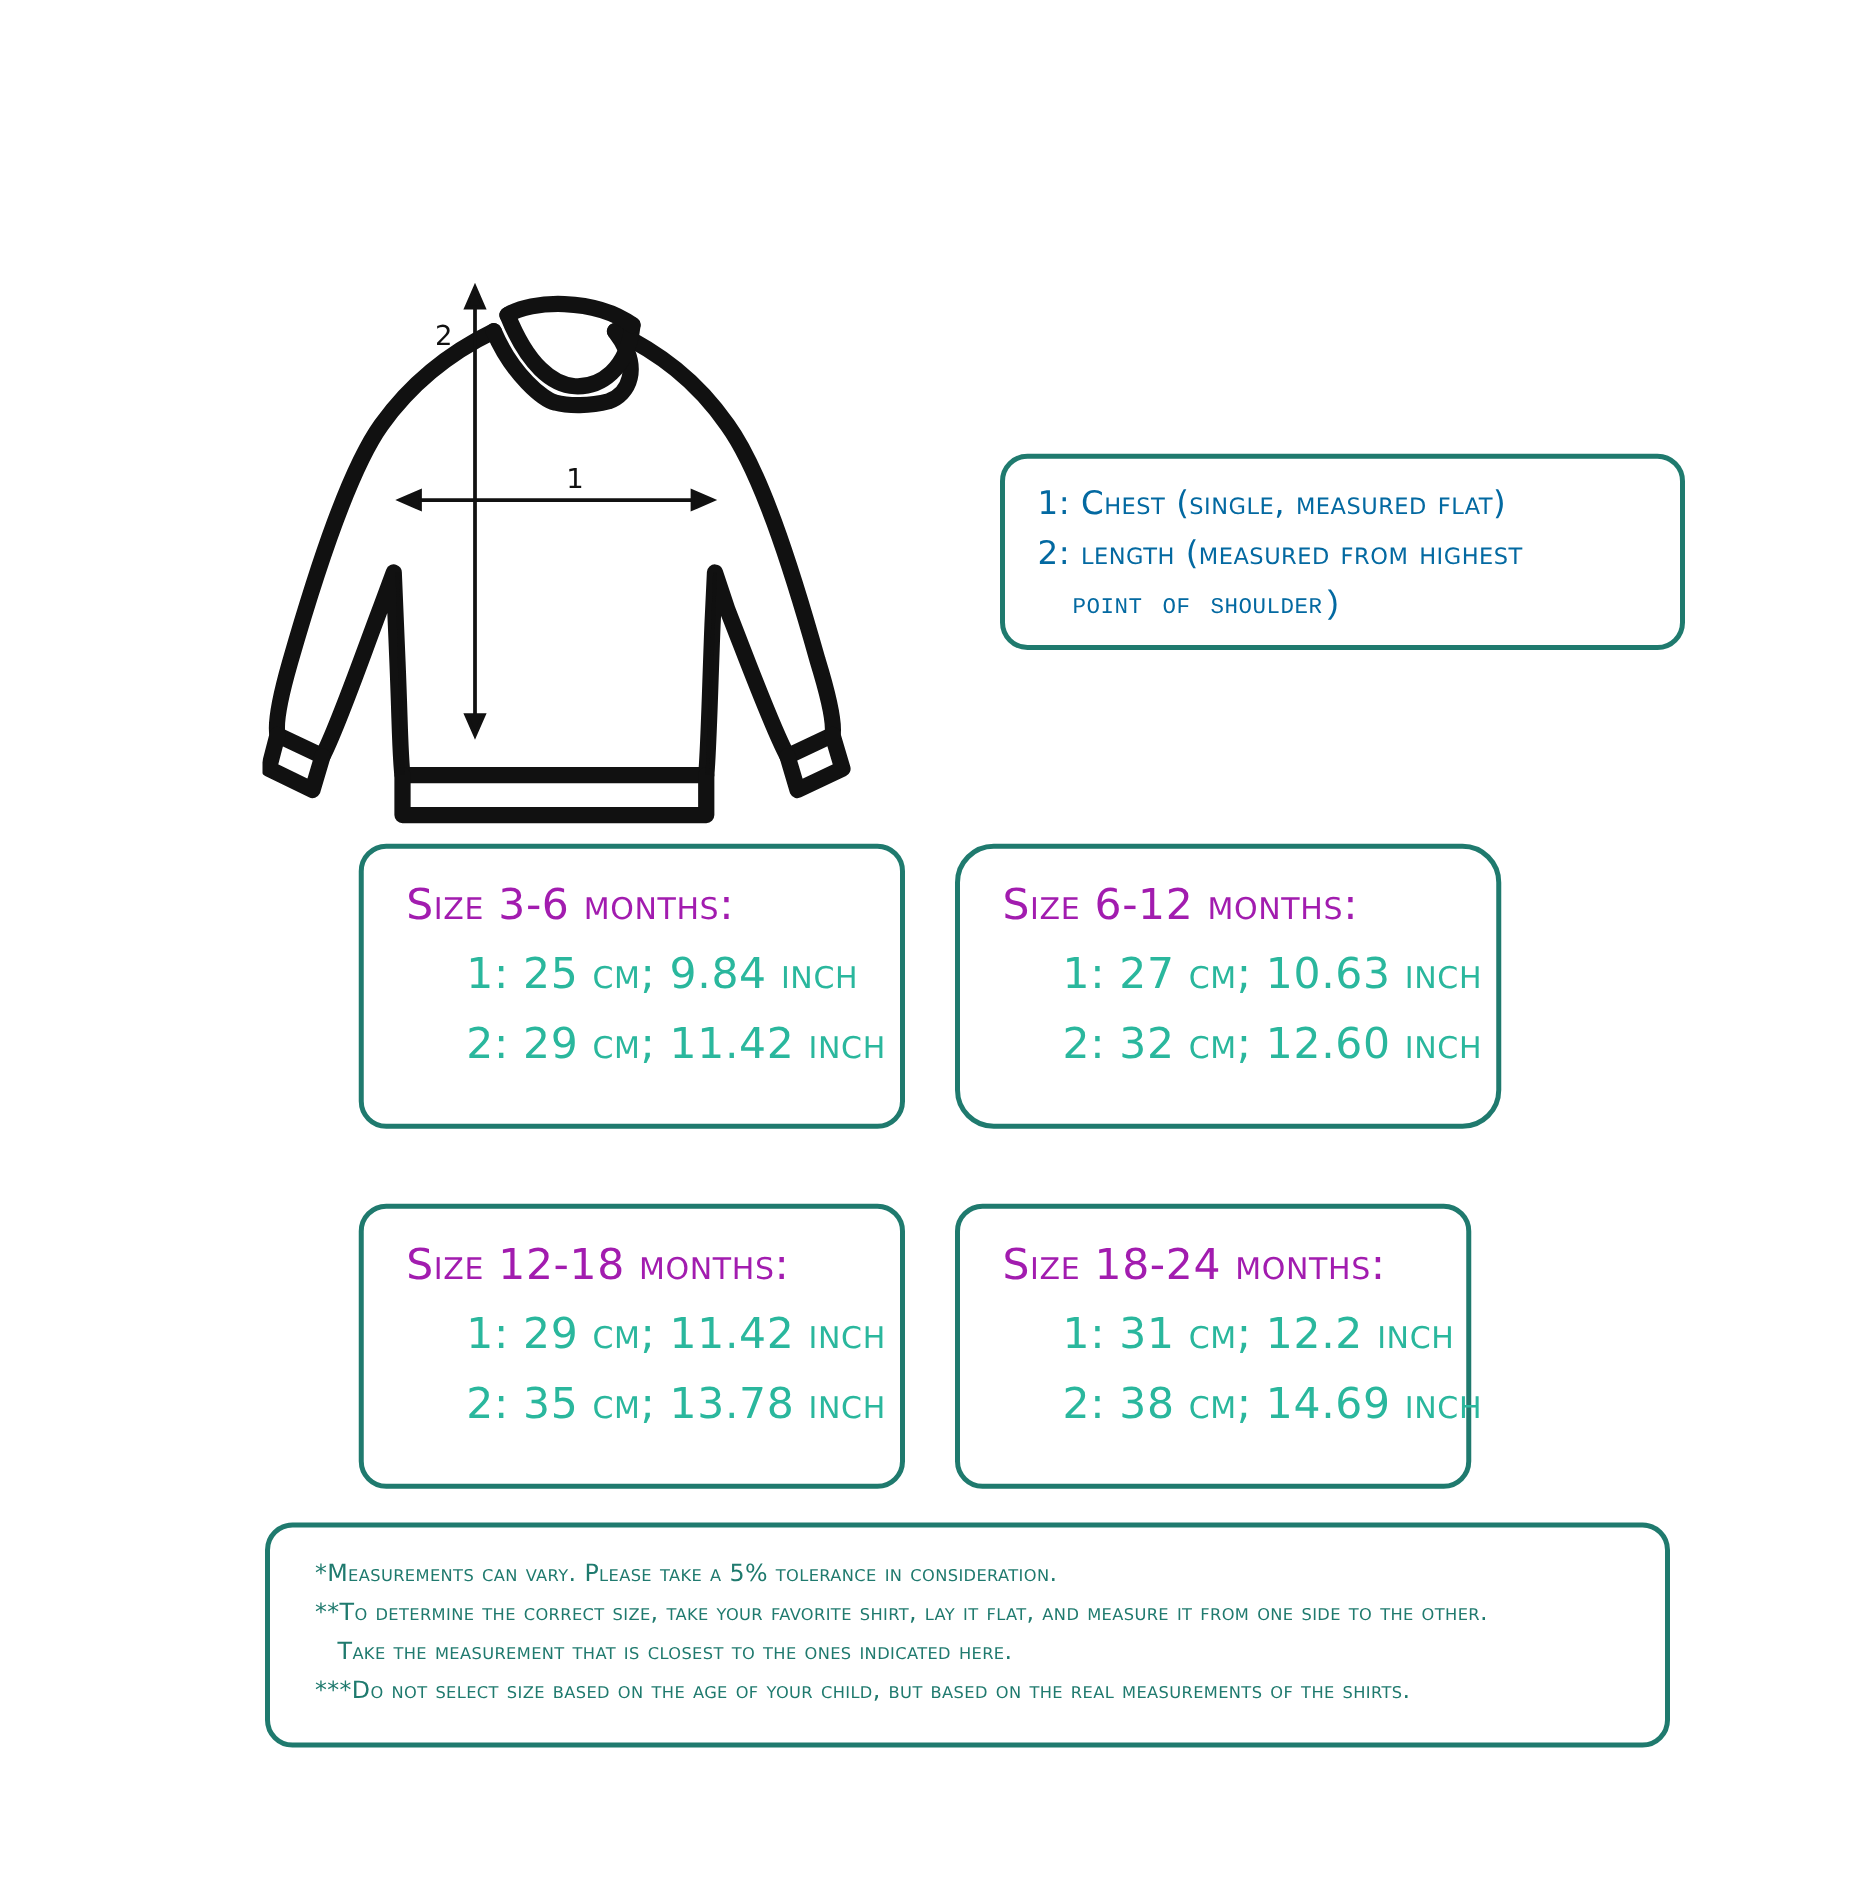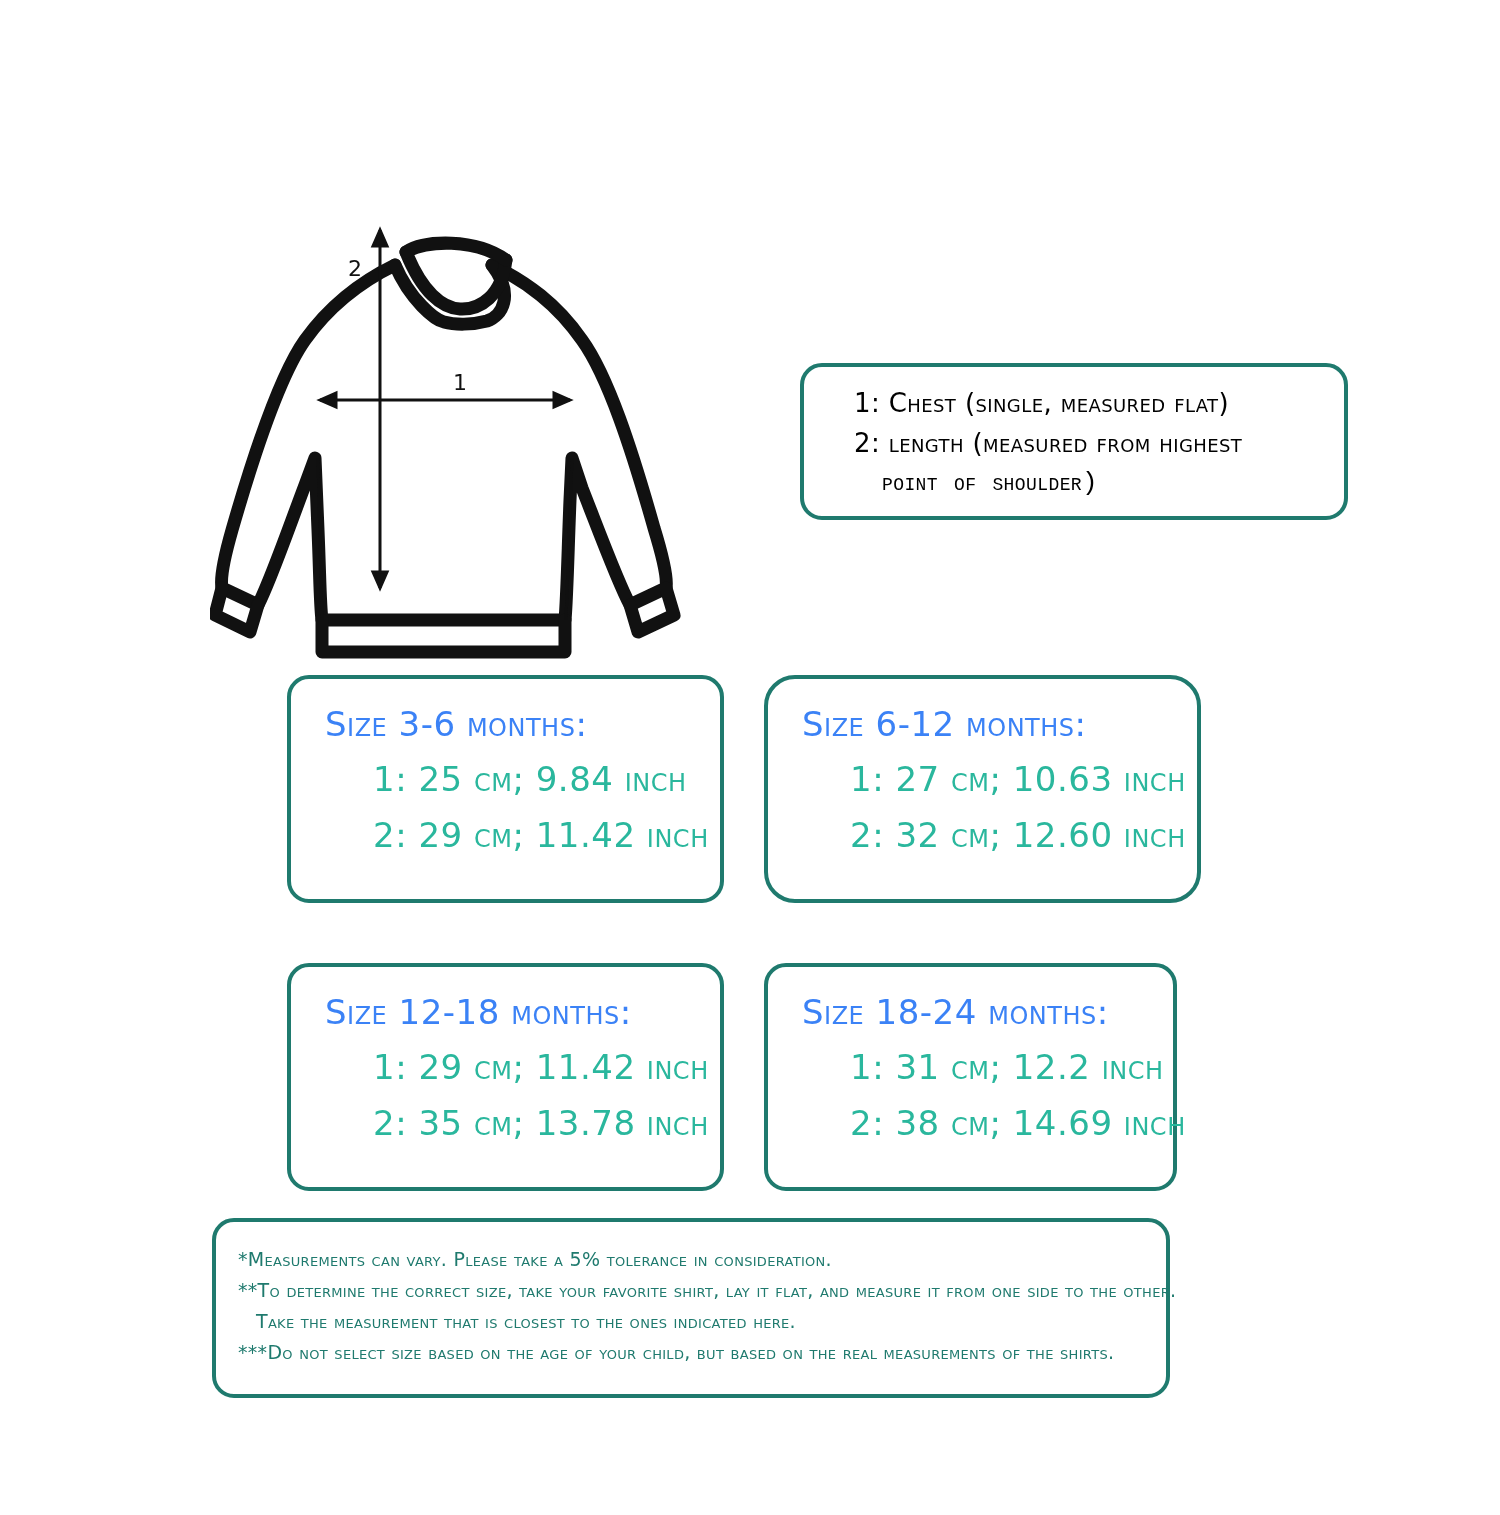--- a/index.html
+++ b/index.html
@@ -47,38 +47,37 @@
     left: 800px;
     top: 363px;
     width: 548px;
     height: 157px;
     padding: 16px 22px 0 26px;
   }
   #legend-box .line {
     font-size: 26px;
     line-height: 40px;
     letter-spacing: 0.4px;
-    color: #000000;
+    color: #0369a1;
     font-variant: small-caps;
     white-space: pre;
-    margin-left: 24px;
   }
   #legend-box .line.indent {
     padding-left: 28px;
     font-family: Liberation Mono, monospace;
   }
 
   
   .size-box {
     padding: 18px 0 0 34px;
   }
   .size-box .title {
     font-size: 34px;
     line-height: 54px;
-    color: #3b82f6;
+    color: #a21caf;
     font-variant: small-caps;
     letter-spacing: 0.5px;
     white-space: nowrap;
   }
   .size-box .meas {
     font-size: 34px;
     line-height: 56px;
     color: #2ab79d;
     font-variant: small-caps;
     letter-spacing: 0.5px;
@@ -88,23 +87,23 @@
 
   #size-box-1 { left: 287px; top: 675px; width: 437px; height: 228px; }
   #size-box-2 { left: 764px; top: 675px; width: 437px; height: 228px; border-radius: 31px; }
   #size-box-3 { left: 287px; top: 963px; width: 437px; height: 228px; }
   #size-box-4 { left: 764px; top: 963px; width: 413px; height: 228px; }
 
   
   #notes-box {
     left: 212px;
     top: 1218px;
-    width: 958px;
+    width: 1124px;
     height: 180px;
-    padding: 22px 28px 0 22px;
+    padding: 22px 28px 0 36px;
   }
   #notes-box .note {
     font-size: 19px;
     line-height: 31px;
     color: #1f7a6e;
     font-variant: small-caps;
     letter-spacing: 0.3px;
     white-space: nowrap;
   }
   #notes-box .note.indent {

